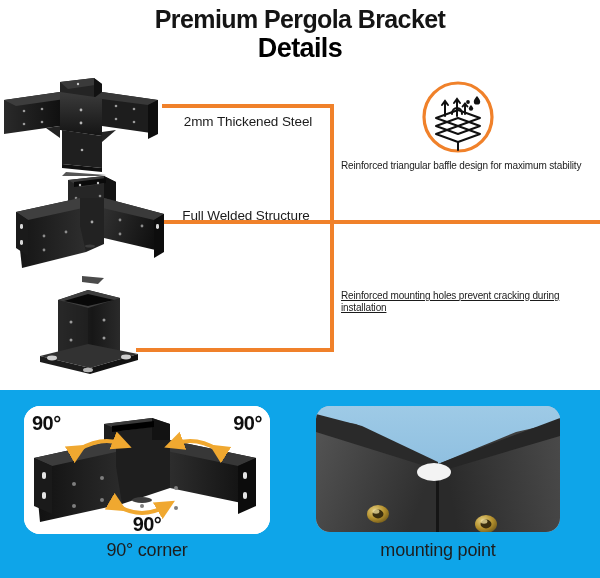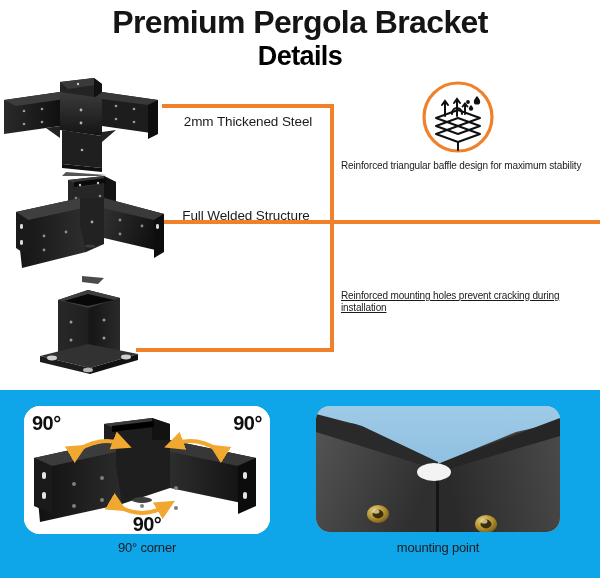--- a/index.html
+++ b/index.html
@@ -18,21 +18,21 @@
   
   #header {
     position: absolute;
     top: 0; left: 0;
     width: 600px;
     height: 72px;
     text-align: center;
   }
   #title-line1 {
     display: block;
-    font-size: 32px;
+    font-size: 25px;
     font-weight: 800;
     letter-spacing: -0.6px;
     color: #151515;
     line-height: 1.05;
     margin-top: 6px;
   }
   #title-line2 {
     display: block;
     font-size: 27px;
     font-weight: 800;
@@ -120,21 +120,21 @@
     background: #ffffff;
     border-radius: 16px;
     overflow: hidden;
   }
   #card-corner { left: 24px;  top: 16px; width: 246px; height: 128px; }
   #card-mount  { left: 316px; top: 16px; width: 244px; height: 126px;
                  background: #b9bec9; border-radius: 14px; }
   .bcaption {
     position: absolute;
     text-align: center;
-    font-size: 13px;
+    font-size: 18px;
     color: #1d1d1d;
     letter-spacing: -0.2px;
   }
   #caption-corner { left: 24px;  top: 150px; width: 246px; }
   #caption-mount  { left: 316px; top: 150px; width: 244px; }
 
   .fullsvg { display: block; width: 100%; height: 100%; }
 </style>
 </head>
 <body>

